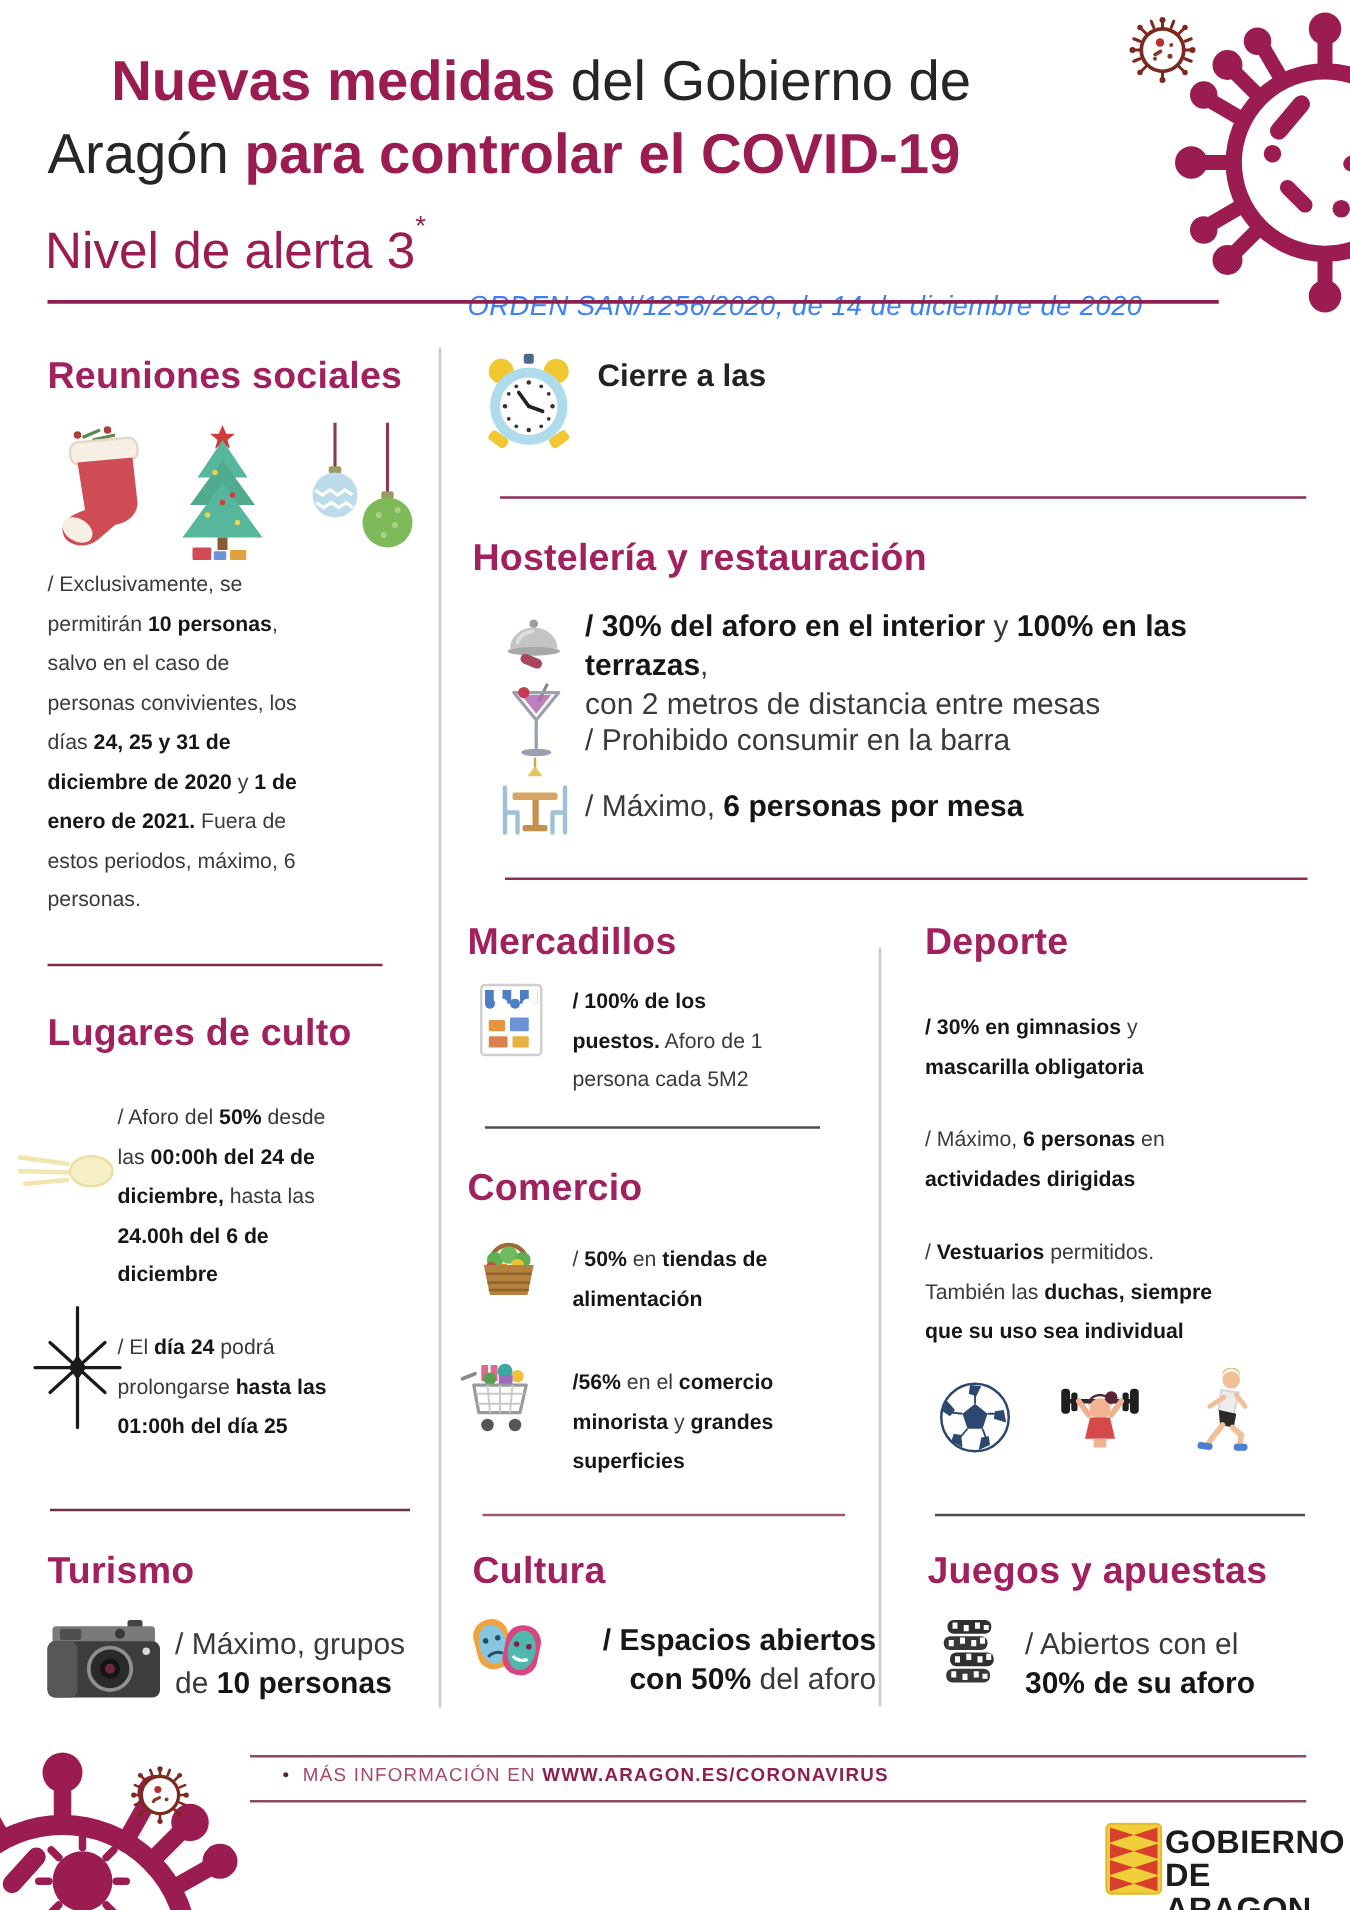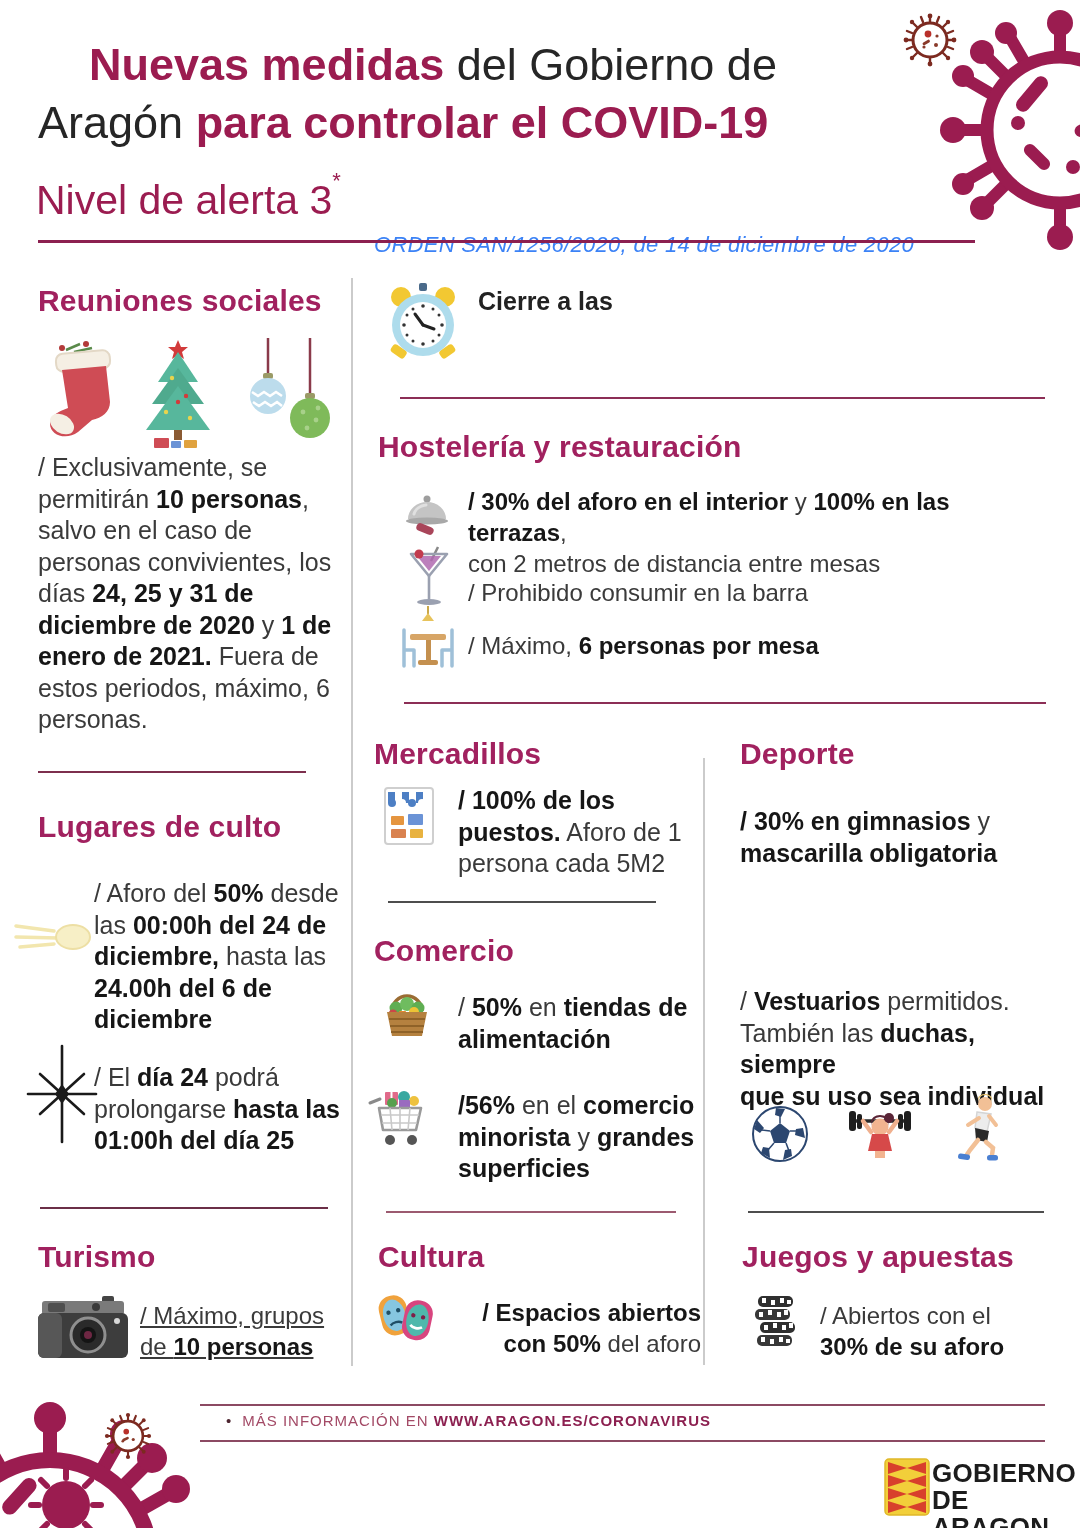--- a/index.html
+++ b/index.html
@@ -4,21 +4,21 @@
 <style>
   html,body{margin:0;padding:0;background:#fff;}
   .page{position:relative;width:1080px;height:1528px;overflow:hidden;background:#ffffff;
         font-family:"Liberation Sans","DejaVu Sans",sans-serif;color:#333;}
   .abs{position:absolute;}
   .hline{position:absolute;height:2px;background:#8c2e56;}
   .vline{position:absolute;width:2px;background:#cbcbcb;}
   .sec-title{position:absolute;font-size:30px;font-weight:700;color:#a1215f;letter-spacing:.2px;}
   .rich{white-space:pre-line;}
   .rich .b{font-weight:700;color:#161616;}
-  .body25{font-size:25px;line-height:31.5px;color:#3a3a3a;}
+  .body25{font-size:17px;line-height:31.5px;color:#3a3a3a;}
   .body24{font-size:24px;line-height:31px;color:#3a3a3a;}
   .title-line{font-size:45px;line-height:58px;font-weight:400;color:#262626;white-space:pre;}
   .title-line .ta{color:#9b1c50;font-weight:700;}
   .alert{font-size:41px;font-weight:400;color:#9b1c50;}
   .alert sup{font-size:22px;vertical-align:26px;}
   .order{font-size:22px;font-style:italic;color:#3b82f6;letter-spacing:.3px;margin-top:36px;}
   .cierre{font-size:25px;font-weight:700;color:#222;}
   .timerow{display:flex;align-items:baseline;}
   .time{font-size:42px;font-weight:700;color:#8c2050;letter-spacing:.5px;}
   .timerest{font-size:25px;font-weight:700;color:#222;margin-left:14px;}
@@ -228,21 +228,21 @@
     <rect x="12" y="9" width="17" height="9" rx="2" fill="#4f4f4f"></rect>
     <circle cx="60" cy="13" r="4" fill="#3a3a3a"></circle>
     <rect x="2" y="19" width="90" height="45" rx="6" fill="#3d3d3d"></rect>
     <rect x="2" y="19" width="24" height="45" rx="6" fill="#575757"></rect>
     <circle cx="52" cy="41" r="17" fill="#2a2a2a" stroke="#8f8f8f" stroke-width="3"></circle>
     <circle cx="52" cy="41" r="8" fill="#141414"></circle>
     <circle cx="52" cy="41" r="4" fill="#6e2743"></circle>
     <circle cx="81" cy="27" r="3" fill="#d8d8d8"></circle>
   </svg>
 
-  <div class="abs rich body24" style="left:140px;top:1300px;width:210px;text-decoration:underline;"><span>/ Máximo, grupos
+  <div class="abs rich body24" style="left:140px;top:1300px;width:210px;"><span>/ Máximo, grupos
 de </span><span class="b">10 personas</span></div>
 
   <div class="vline" style="left:351px;top:278px;height:1088px;"></div>
   <div class="vline" style="left:703px;top:758px;height:607px;"></div>
 
   <svg class="abs" style="left:381px;top:281px;" width="84" height="84" viewBox="0 0 84 84">
     <rect x="38" y="2" width="8" height="8" rx="2" fill="#4a6a8a"></rect>
     <circle cx="20" cy="16" r="10" fill="#f2c832"></circle>
     <circle cx="64" cy="16" r="10" fill="#f2c832"></circle>
     <rect x="10" y="66" width="16" height="9" rx="3" fill="#f2c832" transform="rotate(35 18 70)"></rect>
@@ -375,20 +375,22 @@
     <circle cx="46" cy="56" r="5" fill="#555"></circle>
   </svg>
   <div class="abs rich body25" style="left:458px;top:1090px;width:245px;"><span class="b">/56%</span><span> en el </span><span class="b">comercio
 minorista</span><span> y </span><span class="b">grandes
 superficies</span></div>
 
   <div class="sec-title" style="left:740px;top:737px;">Deporte</div>
 
   <div class="abs rich body25" style="left:740px;top:806px;width:315px;"><span class="b">/ 30% en gimnasios</span><span> y
 </span><span class="b">mascarilla obligatoria</span></div>
+  <div class="abs rich body25" style="left:740px;top:896px;width:315px;"><span>/ Máximo, </span><span class="b">6 personas</span><span> en
+</span><span class="b">actividades dirigidas</span></div>
   <div class="abs rich body25" style="left:740px;top:986px;width:315px;"><span>/ </span><span class="b">Vestuarios</span><span> permitidos.
 También las </span><span class="b">duchas, siempre
 que su uso sea individual</span></div>
 
   <svg class="abs" style="left:750px;top:1104px;" width="60" height="60" viewBox="0 0 60 60">
     <circle cx="30" cy="30" r="27" fill="#ffffff" stroke="#2c4770" stroke-width="2"></circle>
     <polygon points="30,19 40,27 36,39 24,39 20,27" fill="#2c4770"></polygon>
     <g fill="#2c4770">
       <polygon points="26,4 35,5 31,13 25,11"></polygon>
       <polygon points="53,24 55,34 45,31 46,25"></polygon>

